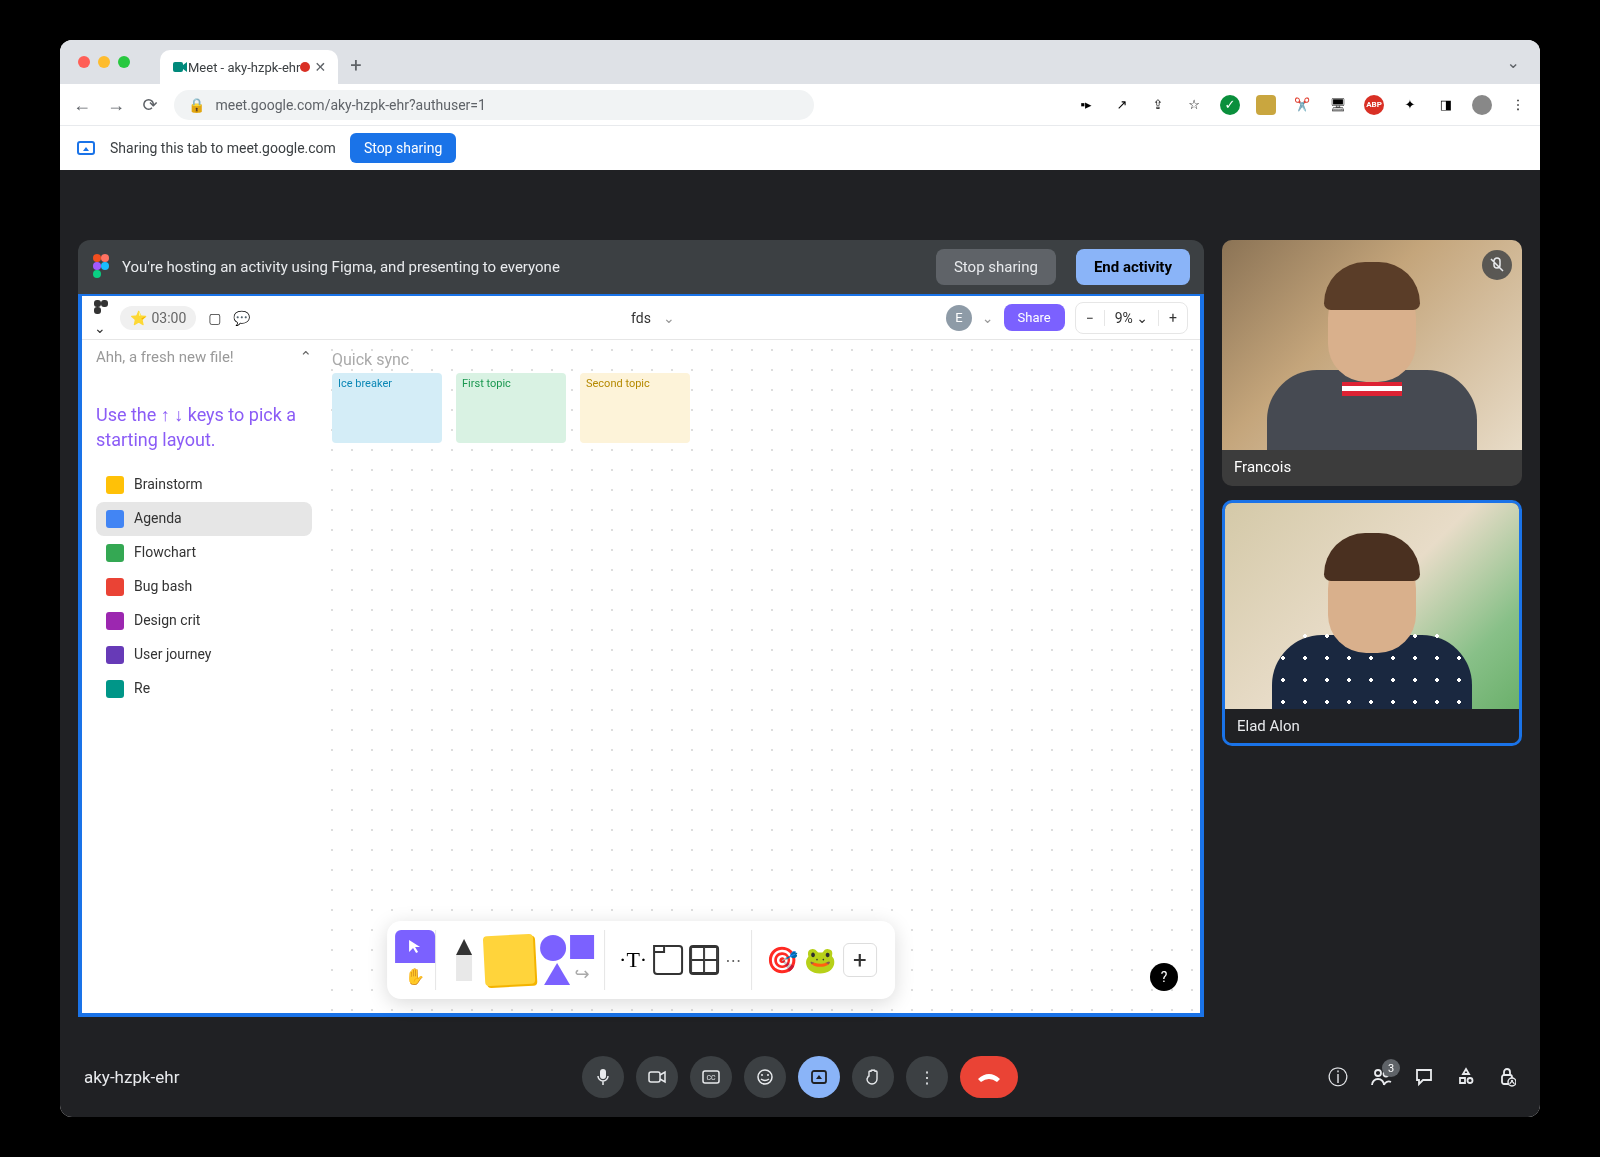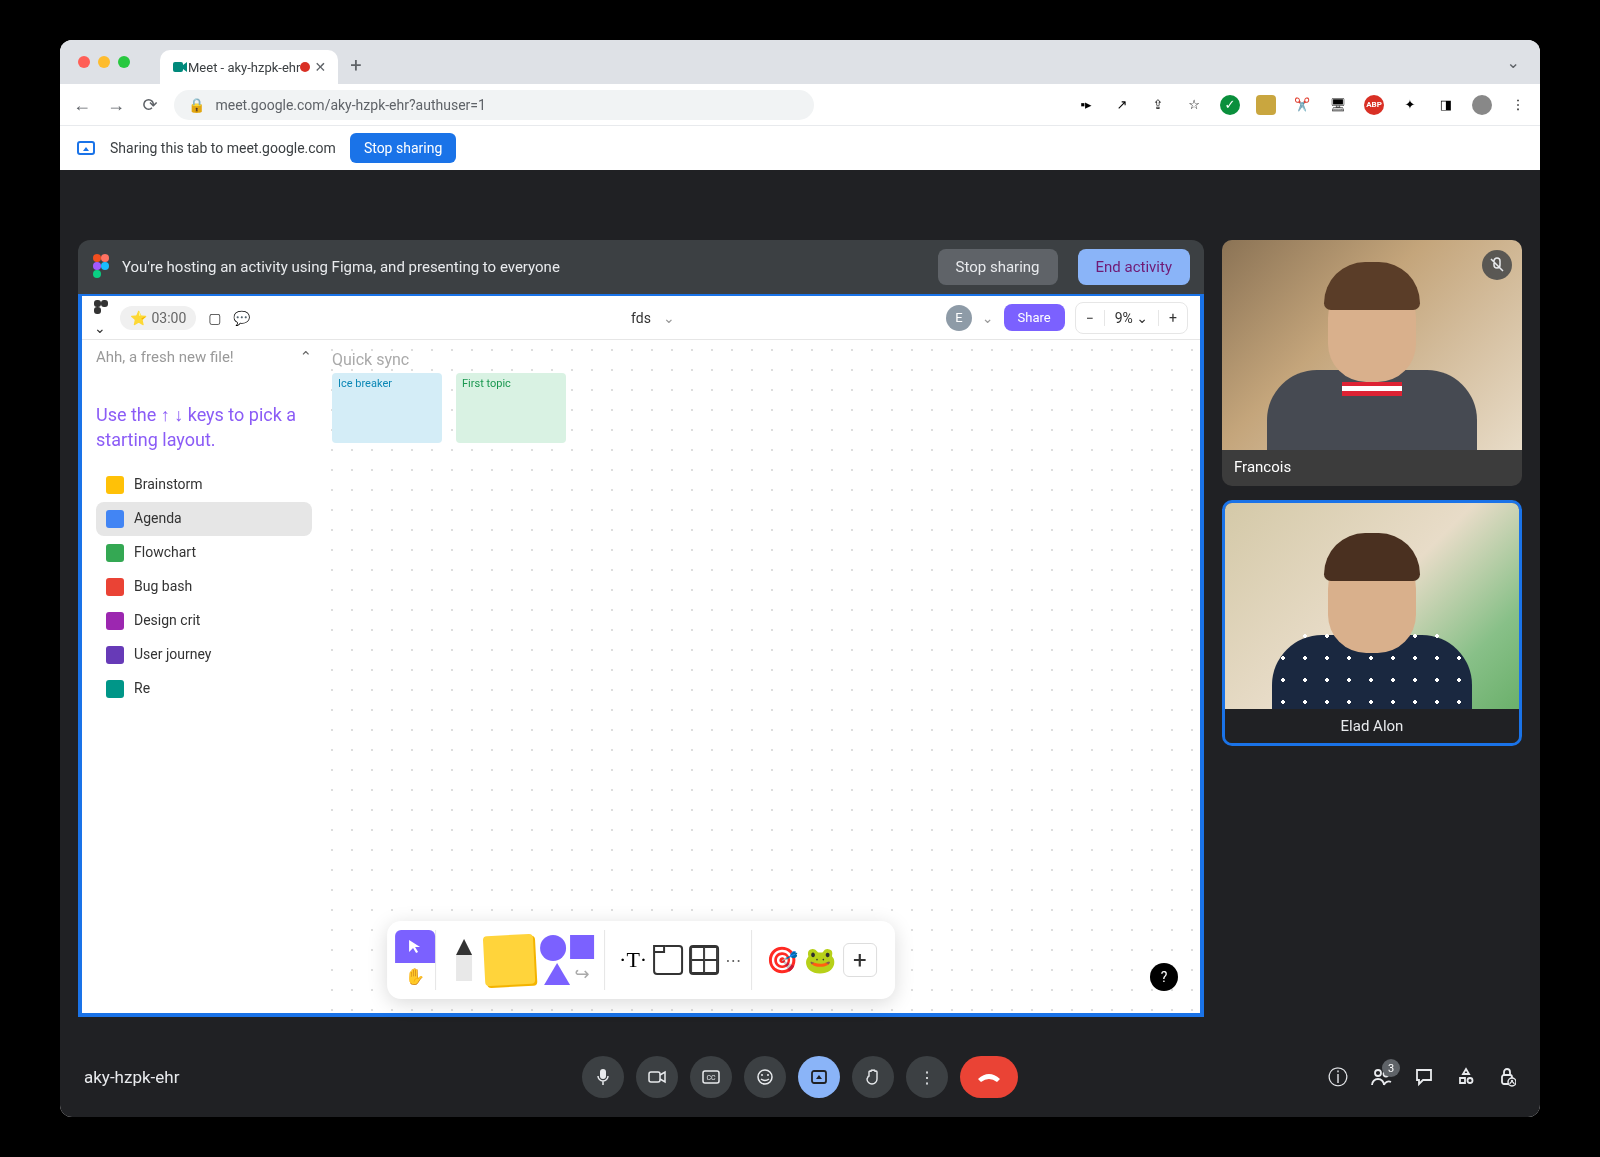--- a/index.html
+++ b/index.html
@@ -27,21 +27,21 @@
 .sharebar { height: 44px; background: #fff; display: flex; align-items: center; padding: 0 16px; gap: 14px; font-size: 14px; color: #3c4043; }
 .share-pill { background: #1a73e8; color: #fff; border-radius: 6px; height: 30px; padding: 0 14px; display: flex; align-items: center; font-size: 14px; }
 
 
 .meet { flex: 1; background: #202124; display: flex; flex-direction: column; }
 .stage { flex: 1; display: flex; gap: 18px; padding: 70px 18px 20px 18px; }
 .present-col { flex: 1; display: flex; flex-direction: column; }
 .activity-bar { background: #3c4043; color: #e8eaed; border-radius: 12px 12px 0 0; height: 54px; display: flex; align-items: center; padding: 0 14px; gap: 12px; font-size: 15px; }
 .act-btn { border-radius: 8px; height: 36px; padding: 0 18px; display: flex; align-items: center; font-size: 15px; margin-left: 8px; }
 .act-stop { background: #5f6368; color: #e8eaed; }
-.act-end { background: #8ab4f8; color: #701a75; font-weight: 400; }
+.act-end { background: #8ab4f8; color: #000000; font-weight: 700; }
 .spacer { flex: 1; }
 
 .figma { flex: 1; background: #fff; border: 4px solid #1a73e8; border-top: 2px solid #1a73e8; display: flex; flex-direction: column; position: relative; }
 .fig-top { height: 44px; border-bottom: 1px solid #e6e6e6; display: flex; align-items: center; padding: 0 12px; gap: 12px; font-size: 14px; color: #333; }
 .fig-logo { font-size: 14px; }
 .timer-pill { background: #f0f0f0; border-radius: 20px; padding: 4px 10px; display: flex; align-items: center; gap: 4px; color: #666; font-family: monospace; }
 .fig-right { margin-left: auto; display: flex; align-items: center; gap: 10px; }
 .avatar-e { width: 26px; height: 26px; border-radius: 50%; background: #8e9ba7; color: #fff; display: flex; align-items: center; justify-content: center; font-size: 13px; }
 .share-btn { background: #7b61ff; color: #fff; border-radius: 8px; padding: 6px 14px; font-size: 13px; }
 .zoom-box { border: 1px solid #e6e6e6; border-radius: 8px; height: 32px; display: flex; align-items: center; }
@@ -88,21 +88,21 @@
 .tile-btn { position: absolute; top: 10px; right: 10px; width: 30px; height: 30px; border-radius: 50%; background: rgba(60,64,67,0.8); color: #e8eaed; display: flex; align-items: center; justify-content: center; }
 .tile-btn.blue { background: #1a73e8; }
 .video-ph { width: 100%; height: 210px; background: linear-gradient(135deg,#8b7355 0%,#c4a57b 40%,#e8dcc8 100%); position: relative; overflow: hidden; }
 .head { position:absolute; left:50%; top:34px; transform:translateX(-50%); width:88px; height:108px; background:#d9b08c; border-radius:46px 46px 40px 40px; }
 .hair1 { position:absolute; left:50%; top:22px; transform:translateX(-50%); width:96px; height:48px; background:#5a3d28; border-radius:48px 48px 8px 8px; }
 .body1 { position:absolute; left:50%; bottom:-10px; transform:translateX(-50%); width:210px; height:90px; background:#464a52; border-radius:50px 50px 0 0; }
 .stripe { position:absolute; left:50%; bottom:54px; transform:translateX(-50%); width:60px; height:14px; background:repeating-linear-gradient(0deg,#d23 0 5px,#fff 5px 10px); }
 .video-ph2 { width:100%; height:206px; background:linear-gradient(135deg,#d4c9a8 0%,#e8dcc8 50%,#88c088 80%,#6bb06b 100%); position:relative; overflow:hidden; }
 .body2 { position:absolute; left:50%; bottom:-10px; transform:translateX(-50%); width:200px; height:84px; background:#1a2840; border-radius:50px 50px 0 0; }
 .dots2 { position:absolute; left:50%; bottom:0; transform:translateX(-50%); width:200px; height:84px; background-image:radial-gradient(#fff 2px, transparent 2px); background-size:22px 22px; border-radius:50px 50px 0 0; }
-.name-strip { background: #202124; color: #e8eaed; padding: 8px 12px; font-size: 15px; text-align: center; }
+.name-strip { background: #202124; color: #e8eaed; padding: 8px 12px; font-size: 15px; }
 
 
 .controls { height: 80px; display: flex; align-items: center; padding: 0 24px; color: #e8eaed; justify-content: space-between; }
 .meeting-code { font-size: 17px; }
 .ctrl-center { position: absolute; left: 50%; transform: translateX(-50%); display: flex; gap: 12px; }
 .ctrl-btn { width: 42px; height: 42px; border-radius: 50%; background: #3c4043; display: flex; align-items: center; justify-content: center; color: #e8eaed; }
 .ctrl-btn.active { background: #8ab4f8; color: #202124; }
 .ctrl-btn.hangup { background: #ea4335; width: 58px; border-radius: 22px; }
 .ctrl-right { margin-left: auto; display: flex; gap: 22px; align-items: center; }
 .right-icon { color: #e8eaed; font-size: 20px; position: relative; }
@@ -257,20 +257,21 @@
                     <div class="temp-icon" style="background:#009688"></div>
                     <span>Re</span>
                   </div>
                 </div>
             </div>
             <div class="canvas">
               <div class="canvas-label">Quick sync</div>
               <div class="cards" id="cards">
                   <div class="card blue">Ice breaker</div>
                   <div class="card green">First topic</div>
+                  <div class="card yellow">Second topic</div>
                 </div>
             </div>
           </div>
 
           <div class="fig-tools">
             <div class="tool-group" style="flex-direction:column;gap:0;padding:0">
               <div class="tool-cursor">
                 <svg width="16" height="16" viewBox="0 0 16 16">
                     <path d="M2 2 L2 14 L6 10 L9 15 L11 14 L8 9 L13 9 Z" fill="#fff"></path>
                   </svg>

